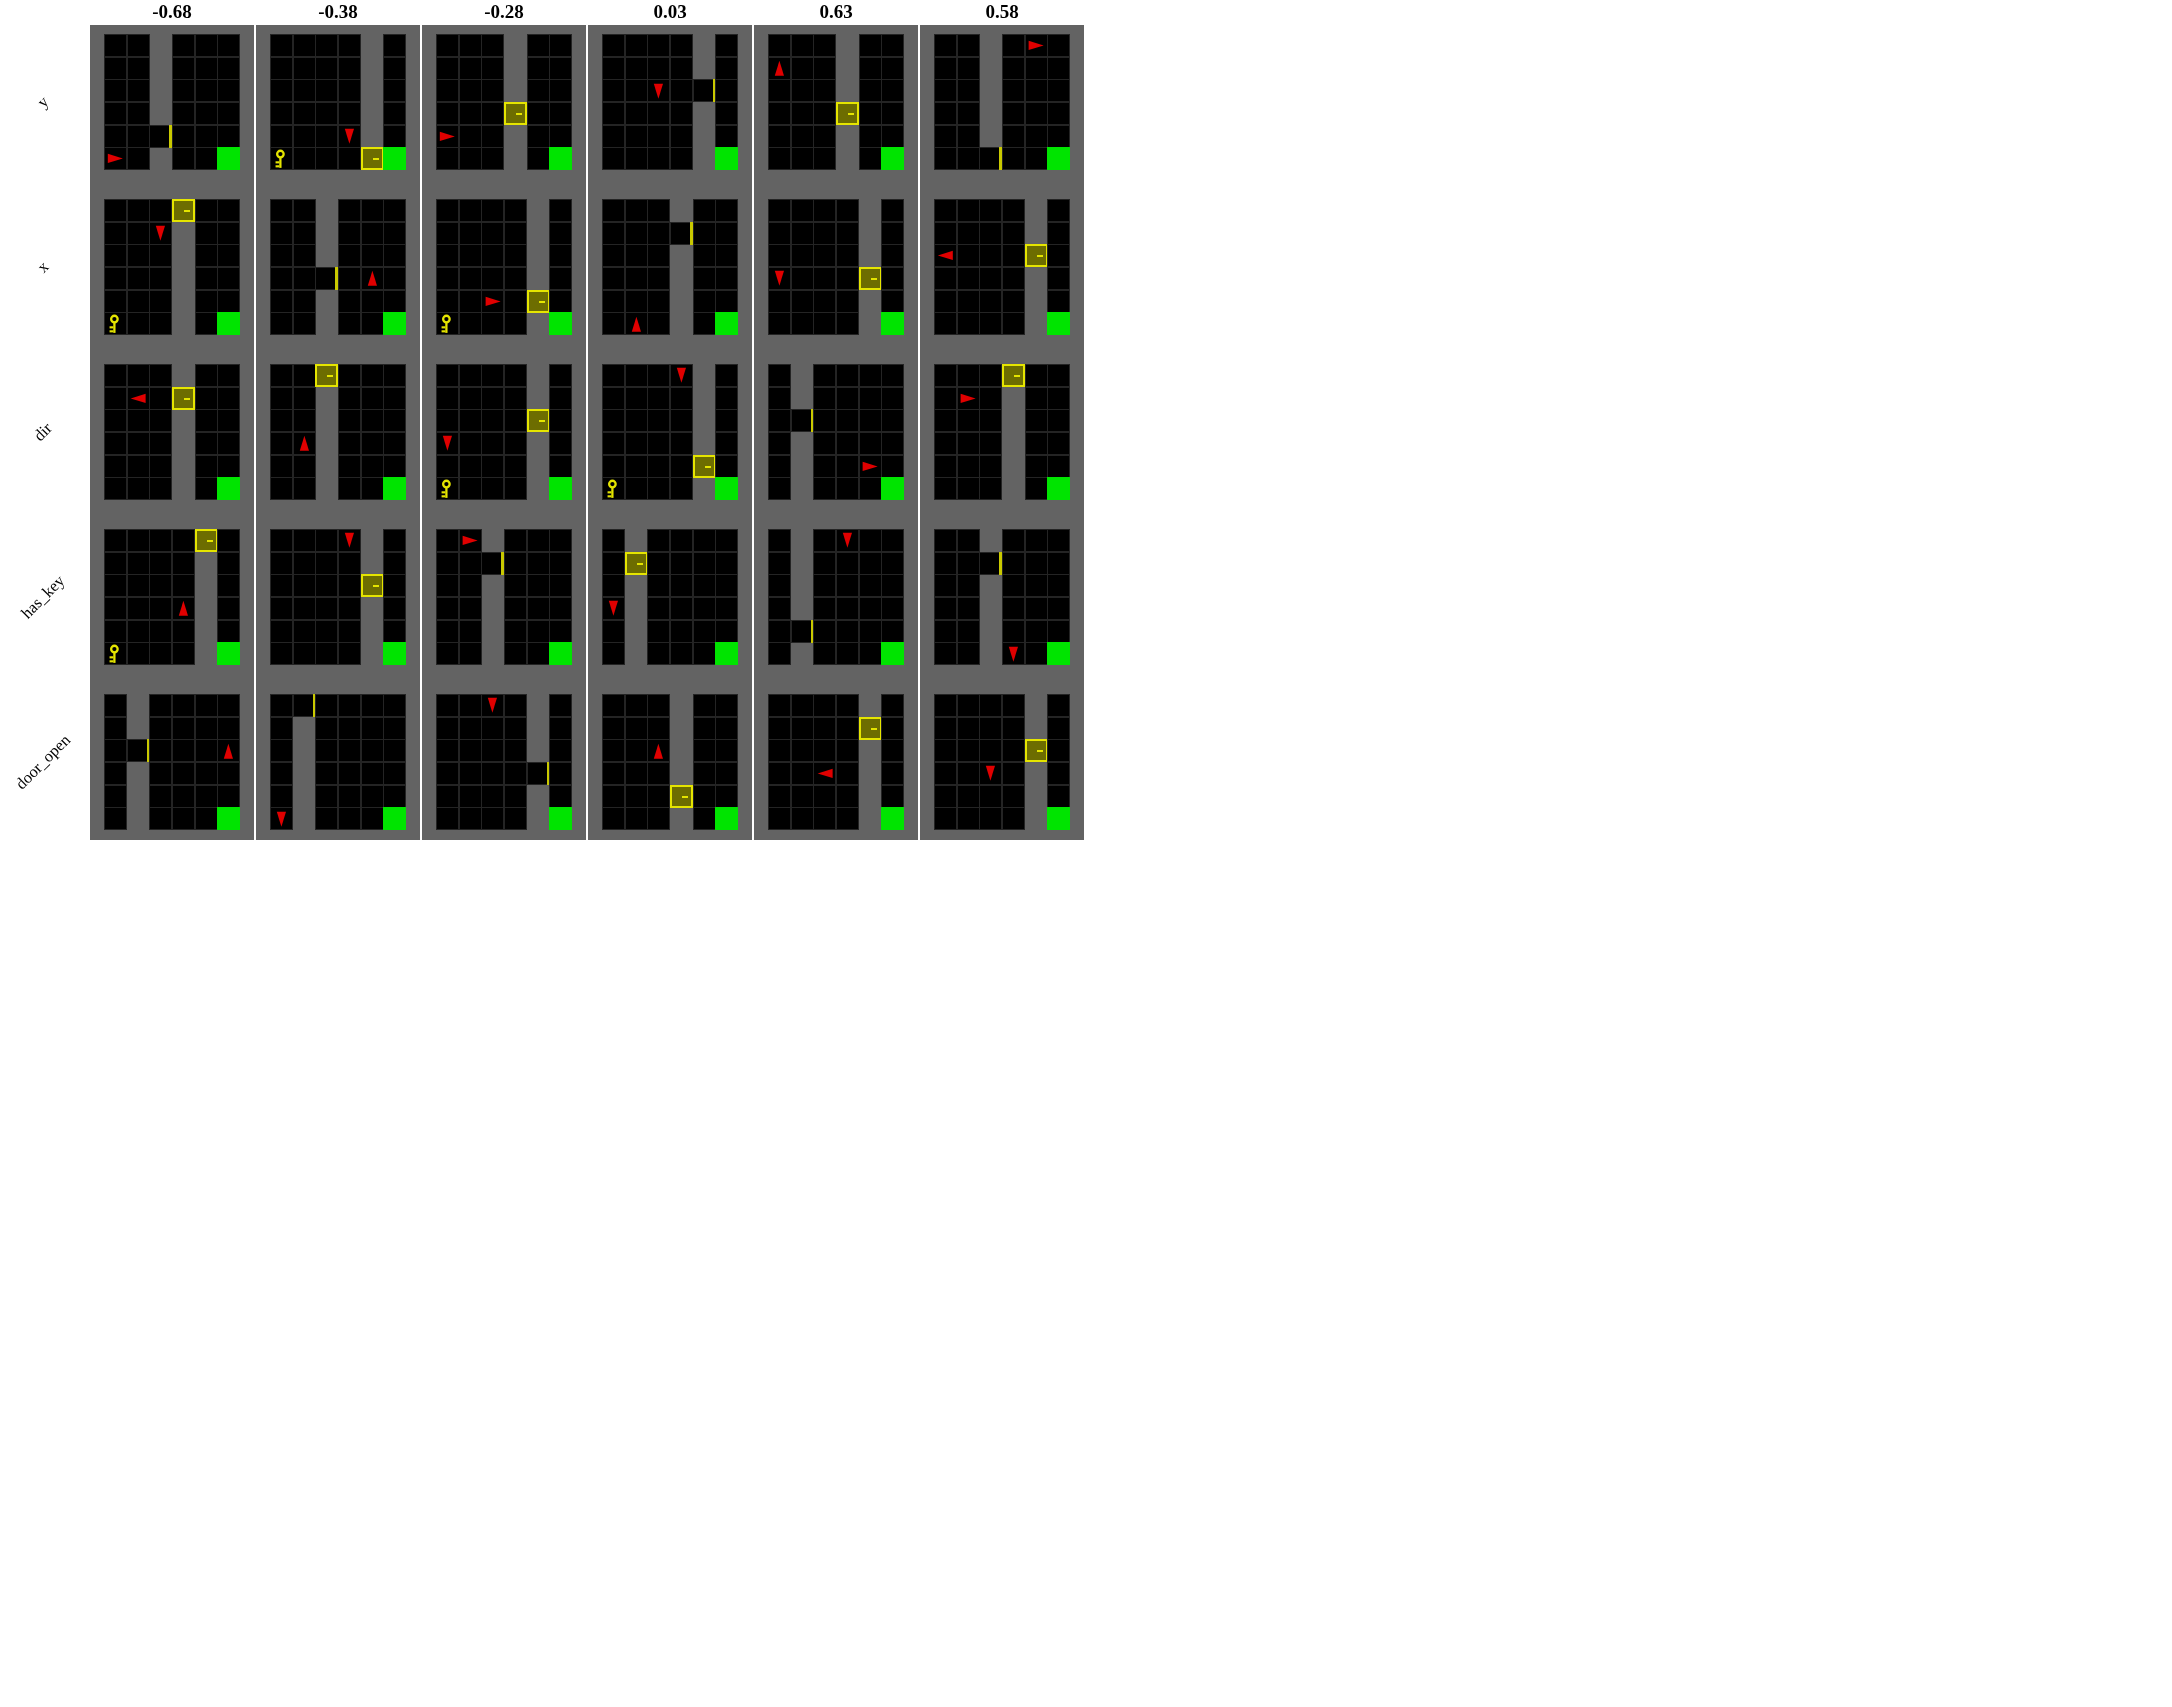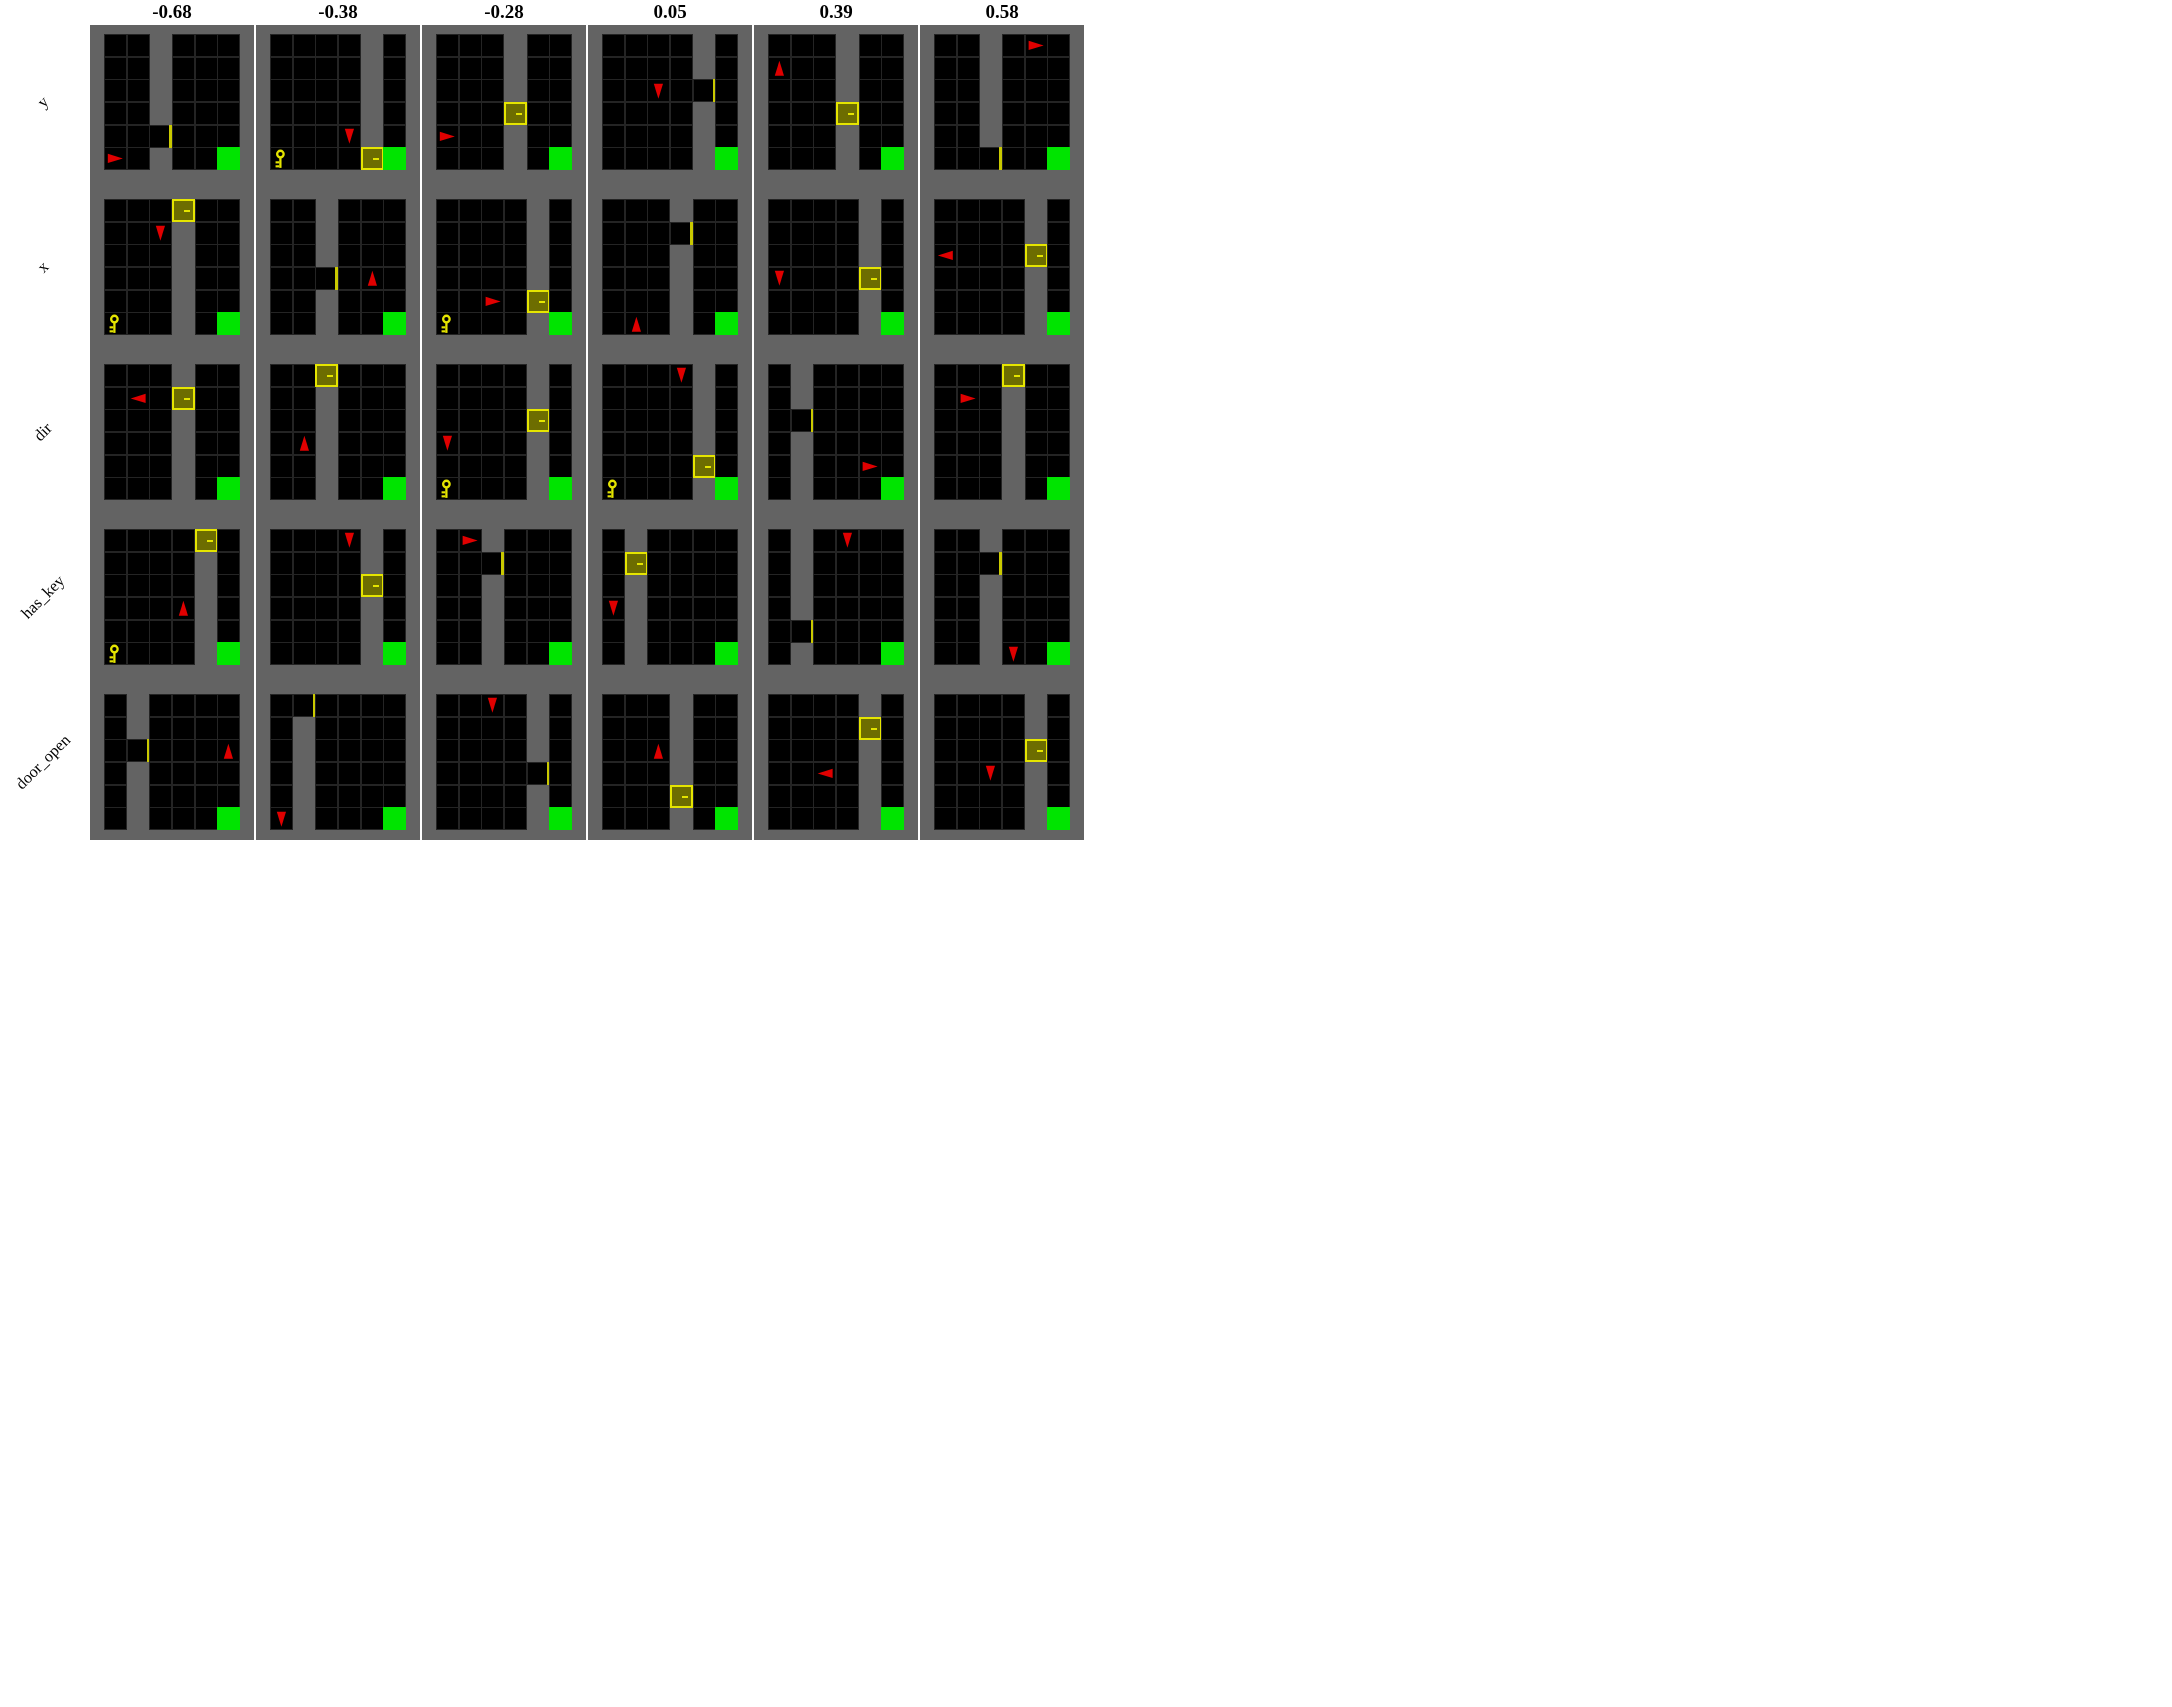--- a/index.html
+++ b/index.html
@@ -28,22 +28,22 @@
 <div class="canvas" id="canvas">
     <div class="panel" style="left: 90px; width: 164px; background: rgb(99, 99, 99);"></div>
     <div class="panel" style="left: 256px; width: 164px; background: rgb(99, 99, 99);"></div>
     <div class="panel" style="left: 422px; width: 164px; background: rgb(99, 99, 99);"></div>
     <div class="panel" style="left: 588px; width: 164px; background: rgb(99, 99, 99);"></div>
     <div class="panel" style="left: 754px; width: 164px; background: rgb(99, 99, 99);"></div>
     <div class="panel" style="left: 920px; width: 164px; background: rgb(99, 99, 99);"></div>
     <div class="col-header" style="left: 90px; width: 164px; color: rgb(0, 0, 0);">-0.68</div>
     <div class="col-header" style="left: 256px; width: 164px; color: rgb(0, 0, 0);">-0.38</div>
     <div class="col-header" style="left: 422px; width: 164px; color: rgb(0, 0, 0);">-0.28</div>
-    <div class="col-header" style="left: 588px; width: 164px; color: rgb(0, 0, 0);">0.05</div>
-    <div class="col-header" style="left: 754px; width: 164px; color: rgb(0, 0, 0);">0.39</div>
+    <div class="col-header" style="left: 588px; width: 164px; color: rgb(0, 0, 0);">0.03</div>
+    <div class="col-header" style="left: 754px; width: 164px; color: rgb(0, 0, 0);">0.63</div>
     <div class="col-header" style="left: 920px; width: 164px; color: rgb(0, 0, 0);">0.58</div>
     <div class="row-label" style="left: 43px; top: 102px; color: rgb(0, 0, 0);">y</div>
     <div class="env-grid" style="left: 104px; top: 34px;">
       <div class="cell" style="left: 0px; top: 0px; background: rgb(0, 0, 0); border-color: rgb(36, 36, 36);"></div>
       <div class="cell" style="left: 23px; top: 0px; background: rgb(0, 0, 0); border-color: rgb(36, 36, 36);"></div>
       <div class="cell" style="left: 68px; top: 0px; background: rgb(0, 0, 0); border-color: rgb(36, 36, 36);"></div>
       <div class="cell" style="left: 91px; top: 0px; background: rgb(0, 0, 0); border-color: rgb(36, 36, 36);"></div>
       <div class="cell" style="left: 113px; top: 0px; background: rgb(0, 0, 0); border-color: rgb(36, 36, 36);"></div>
       <div class="cell" style="left: 0px; top: 23px; background: rgb(0, 0, 0); border-color: rgb(36, 36, 36);"></div>
       <div class="cell" style="left: 23px; top: 23px; background: rgb(0, 0, 0); border-color: rgb(36, 36, 36);"></div>

